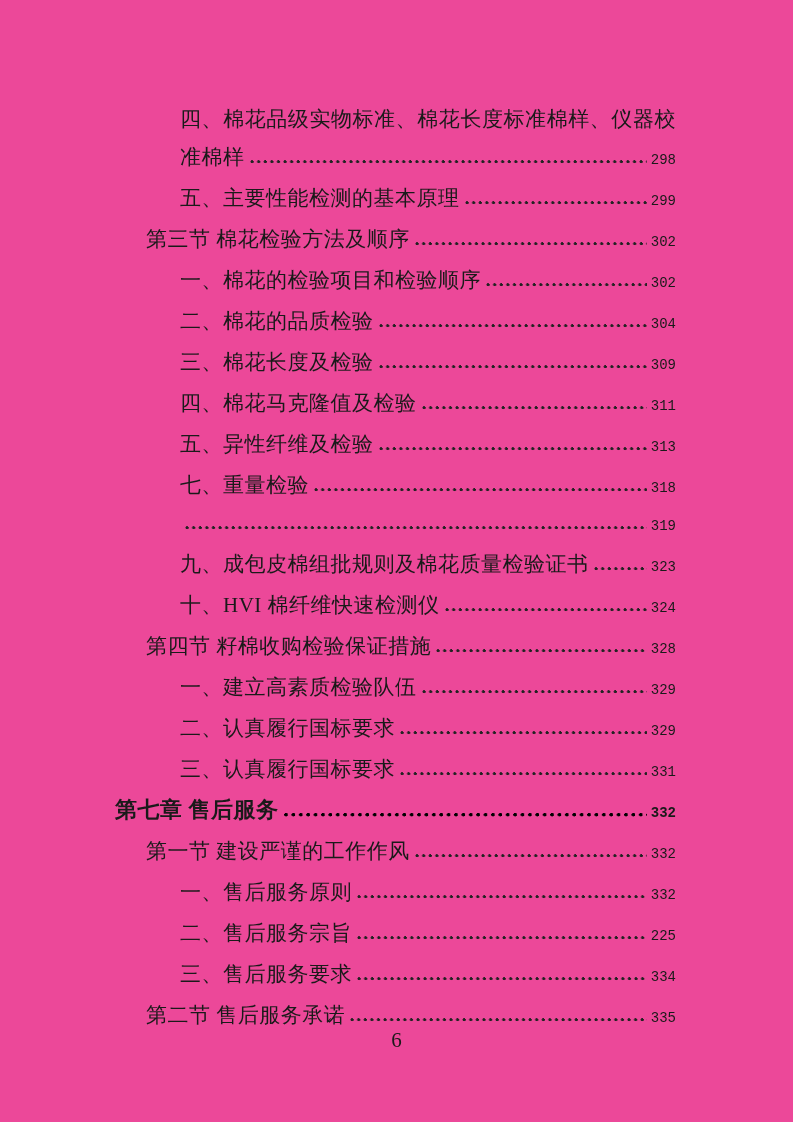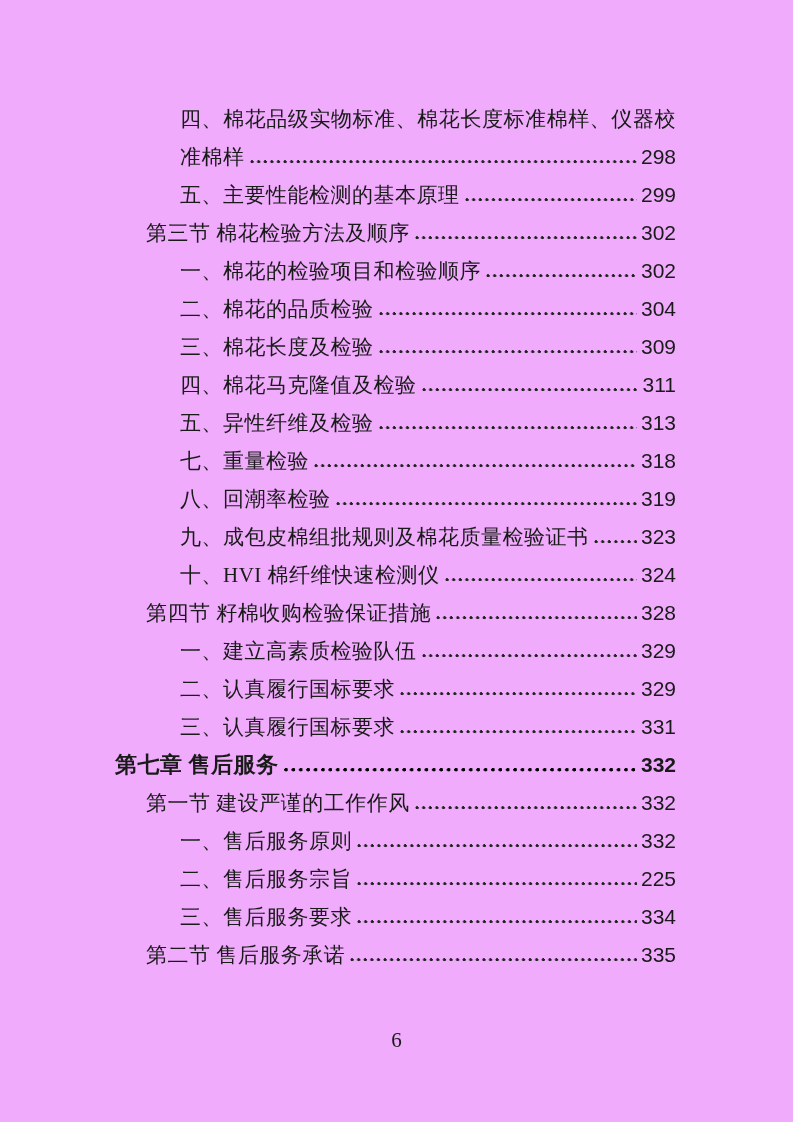--- a/index.html
+++ b/index.html
@@ -3,21 +3,21 @@
 <meta charset="utf-8">
 <style>
   * { box-sizing: border-box; margin: 0; padding: 0; }
   html, body { background: #ffffff; }
   body {
     width: 793px; height: 1122px; position: relative;
     font-family: "Liberation Serif", serif;
     color: #1a1a1a;
     overflow: hidden;
   }
-  .doc-page { position: absolute; inset: 0; background: #f0abfc; }
+  .doc-page { position: absolute; inset: 0; background: #ec4899; }
 
   .toc { position: absolute; left: 115px; top: 100px; width: 561px; }
 
   .toc-row { font-size: 21px; line-height: 38px; letter-spacing: 0.5px; }
   .toc-row.level-1 { font-weight: 700; font-size: 22px; }
   .toc-row.level-2 { padding-left: 31px; }
   .toc-row.level-3 { padding-left: 65px; }
 
   .entry-line { display: flex; align-items: baseline; }
   .wrap-line { text-align: justify; text-align-last: justify; }
@@ -29,22 +29,22 @@
     background-image: radial-gradient(circle at 2px 2.8px, #222222 1.35px, transparent 1.75px);
     background-size: 6.6px 5px;
     background-repeat: repeat-x;
   }
   .level-1 .leader {
     background-image: radial-gradient(circle at 2px 2.7px, #000000 1.6px, transparent 2px);
     background-size: 7.4px 5px;
   }
 
   .pagenum {
-    font-family: Liberation Sans, sans-serif;
-    font-size: 21px; letter-spacing: 0;
+    font-family: Liberation Mono, monospace;
+    font-size: 14px; letter-spacing: 0;
     white-space: nowrap;
   }
   .level-1 .pagenum { font-weight: 700; }
 
   .page-footer {
     position: absolute; top: 1021px; left: 0; width: 100%;
     text-align: center; font-size: 21px; line-height: 38px;
     font-family: "Liberation Serif", serif;
   }
 </style>
@@ -112,21 +112,20 @@
       </div>
       <div class="toc-row level-3">
         <div class="entry-line">
           <span class="title">七、重量检验</span>
           <span class="leader"></span>
           <span class="pagenum">318</span>
         </div>
       </div>
       <div class="toc-row level-3">
         <div class="entry-line">
-          <span class="title">八、回潮率检验</span>
           <span class="leader"></span>
           <span class="pagenum">319</span>
         </div>
       </div>
       <div class="toc-row level-3">
         <div class="entry-line">
           <span class="title">九、成包皮棉组批规则及棉花质量检验证书</span>
           <span class="leader"></span>
           <span class="pagenum">323</span>
         </div>

